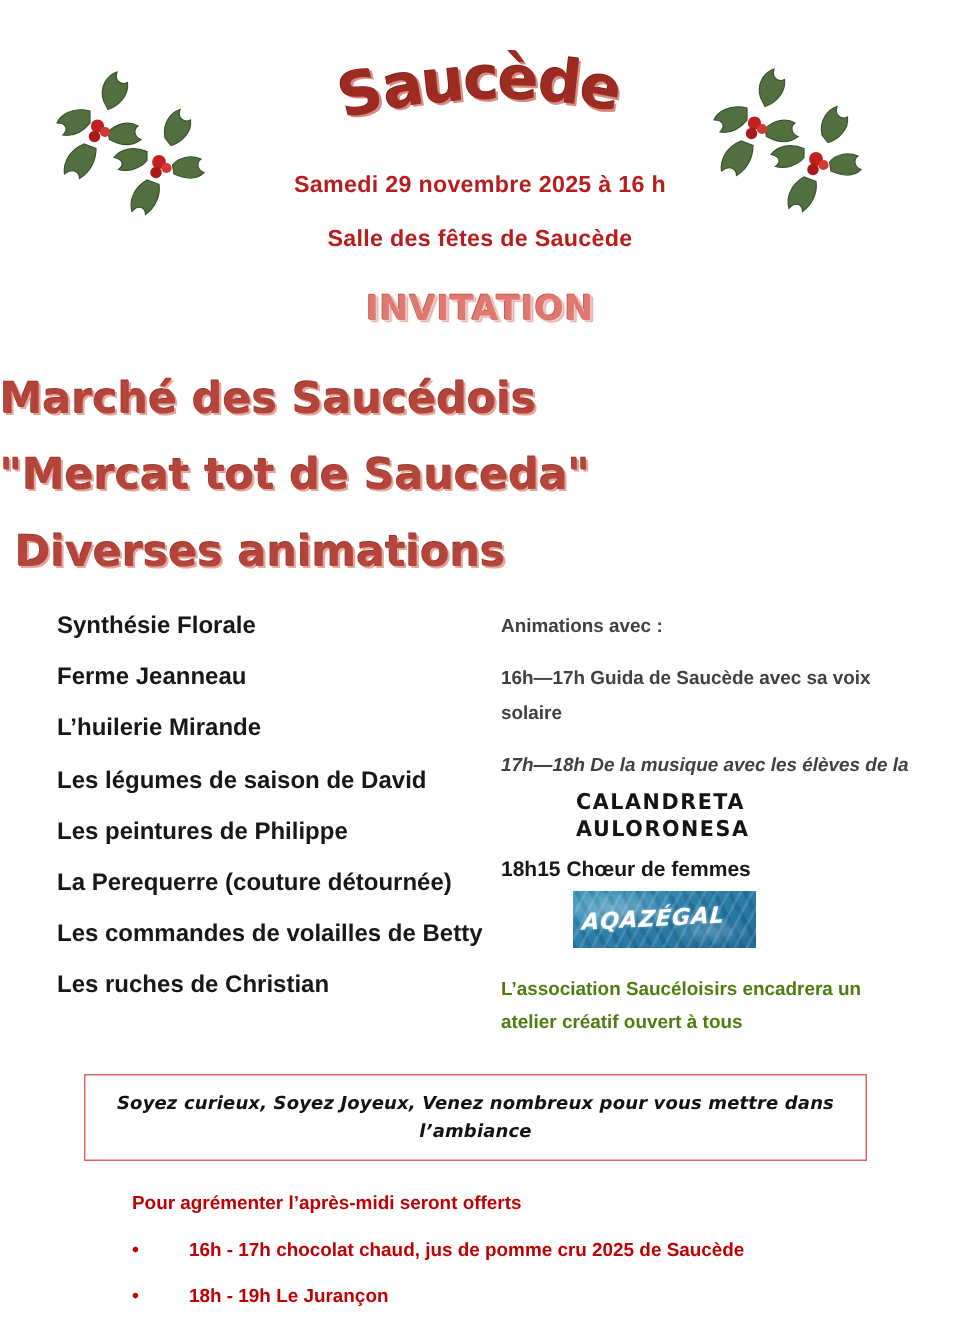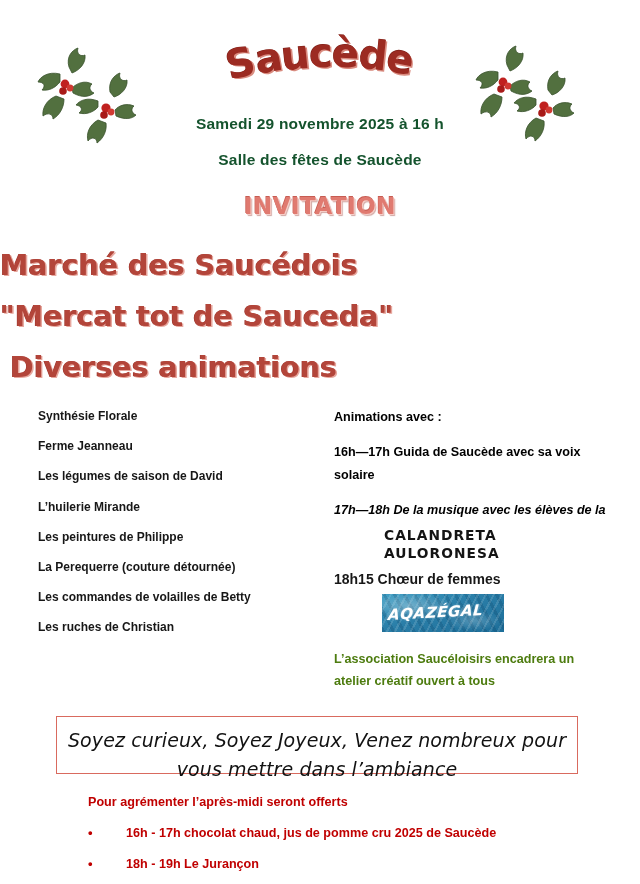--- a/index.html
+++ b/index.html
@@ -52,21 +52,21 @@
   .logo-arc span {
     display: inline-block;
     color: #9c2b22;
     text-shadow: 1.5px 1.5px 0 #d98c80, -0.5px -0.5px 0 #7e2018;
   }
 
   .event-line {
     position: absolute;
     left: 0; right: 0;
     text-align: center;
-    color: #14532d;
+    color: #b91c1c;
     font-family: "Liberation Sans", sans-serif;
     font-weight: bold;
     font-size: 15.5px;
     letter-spacing: 0.2px;
   }
   .event-date  { top: 115px; }
   .event-place { top: 151px; }
 
   .invitation {
     position: absolute;
@@ -98,38 +98,38 @@
   
   .col-left {
     position: absolute;
     left: 38px;
     top: 410px;
     width: 290px;
   }
   .exhibitor {
     font-family: "Liberation Sans", sans-serif;
     font-weight: bold;
-    font-size: 12px;
+    font-size: 16px;
     color: #171717;
     line-height: 1;
     margin-bottom: 18.2px;
     white-space: nowrap;
   }
 
   .col-right {
     position: absolute;
     left: 334px;
     top: 406px;
     width: 276px;
   }
   .anim-para {
     font-family: "Liberation Sans", sans-serif;
     font-weight: bold;
     font-size: 12.6px;
-    color: #000000;
+    color: #404040;
     line-height: 1.78;
     margin: 0 0 13px 0;
   }
   .anim-para.tight { margin-bottom: 4px; font-style: italic; }
 
   .calandreta {
     font-family: "DejaVu Sans", sans-serif;
     font-weight: bold;
     font-size: 14.5px;
     letter-spacing: 1.1px;
@@ -195,22 +195,22 @@
     height: 58px;
     border: 1.5px solid #d96a5e;
     background: #ffffff;
     box-sizing: border-box;
     padding: 9px 6px 0 6px;
     text-align: center;
   }
   .slogan-text {
     font-family: "DejaVu Sans", sans-serif;
     font-style: italic;
-    font-weight: normal;
-    font-size: 19px;
+    font-weight: bold;
+    font-size: 12px;
     color: #121212;
     line-height: 1.55;
     letter-spacing: 0.1px;
   }
 
   
   .offers {
     position: absolute;
     left: 88px;
     top: 795px;
@@ -301,22 +301,22 @@
 
   <div class="invitation">INVITATION</div>
 
   <div class="headline headline-1">Marché des Saucédois</div>
   <div class="headline headline-2">"Mercat tot de Sauceda"</div>
   <div class="headline headline-3">Diverses animations</div>
 
   <div class="col-left">
     <div class="exhibitor">Synthésie Florale</div>
     <div class="exhibitor">Ferme Jeanneau</div>
+    <div class="exhibitor">L’huilerie Mirande</div>
     <div class="exhibitor">Les légumes de saison de David</div>
-    <div class="exhibitor">L’huilerie Mirande</div>
     <div class="exhibitor">Les peintures de Philippe</div>
     <div class="exhibitor">La Perequerre (couture détournée)</div>
     <div class="exhibitor">Les commandes de volailles de Betty</div>
     <div class="exhibitor">Les ruches de Christian</div>
   </div>
 
   <div class="col-right">
     <p class="anim-para">Animations avec :</p>
     <p class="anim-para">16h—17h Guida de Saucède avec sa voix solaire</p>
     <p class="anim-para tight">17h—18h De la musique avec les élèves de la</p>

